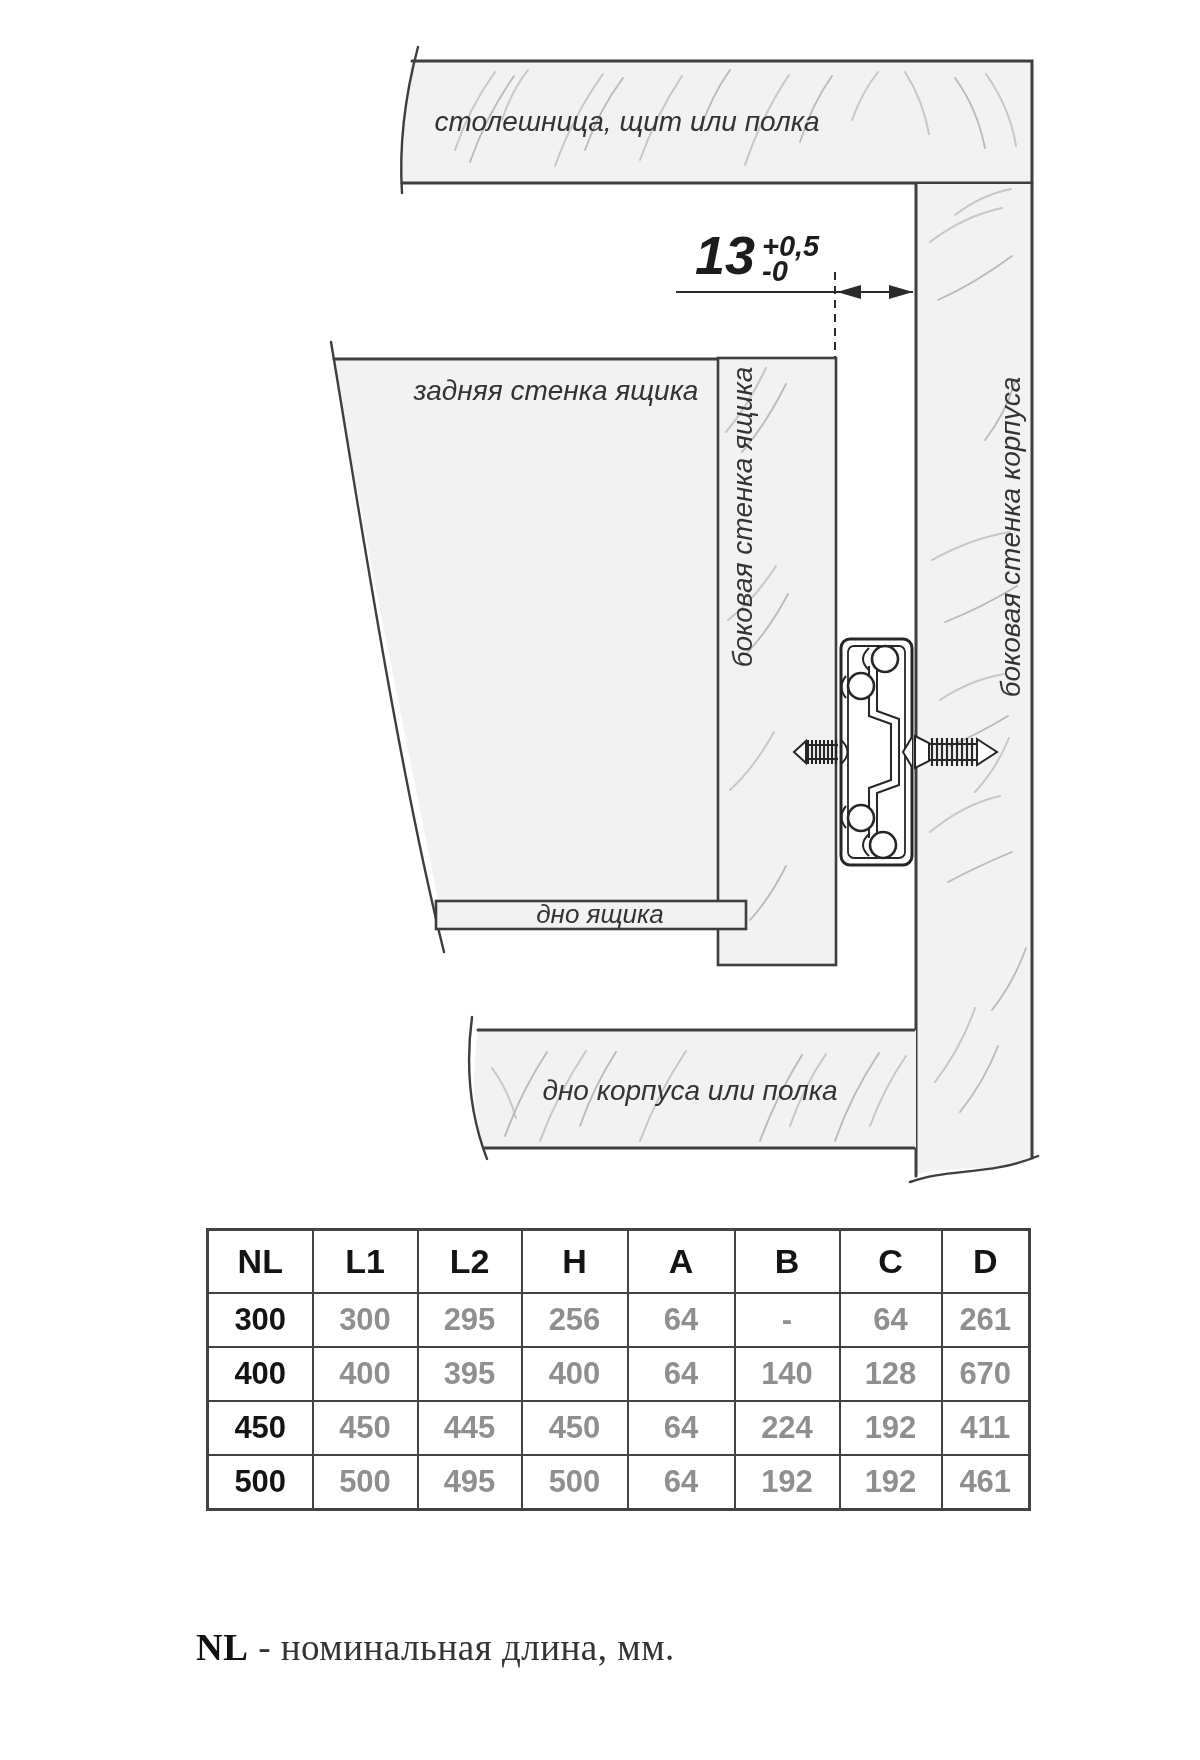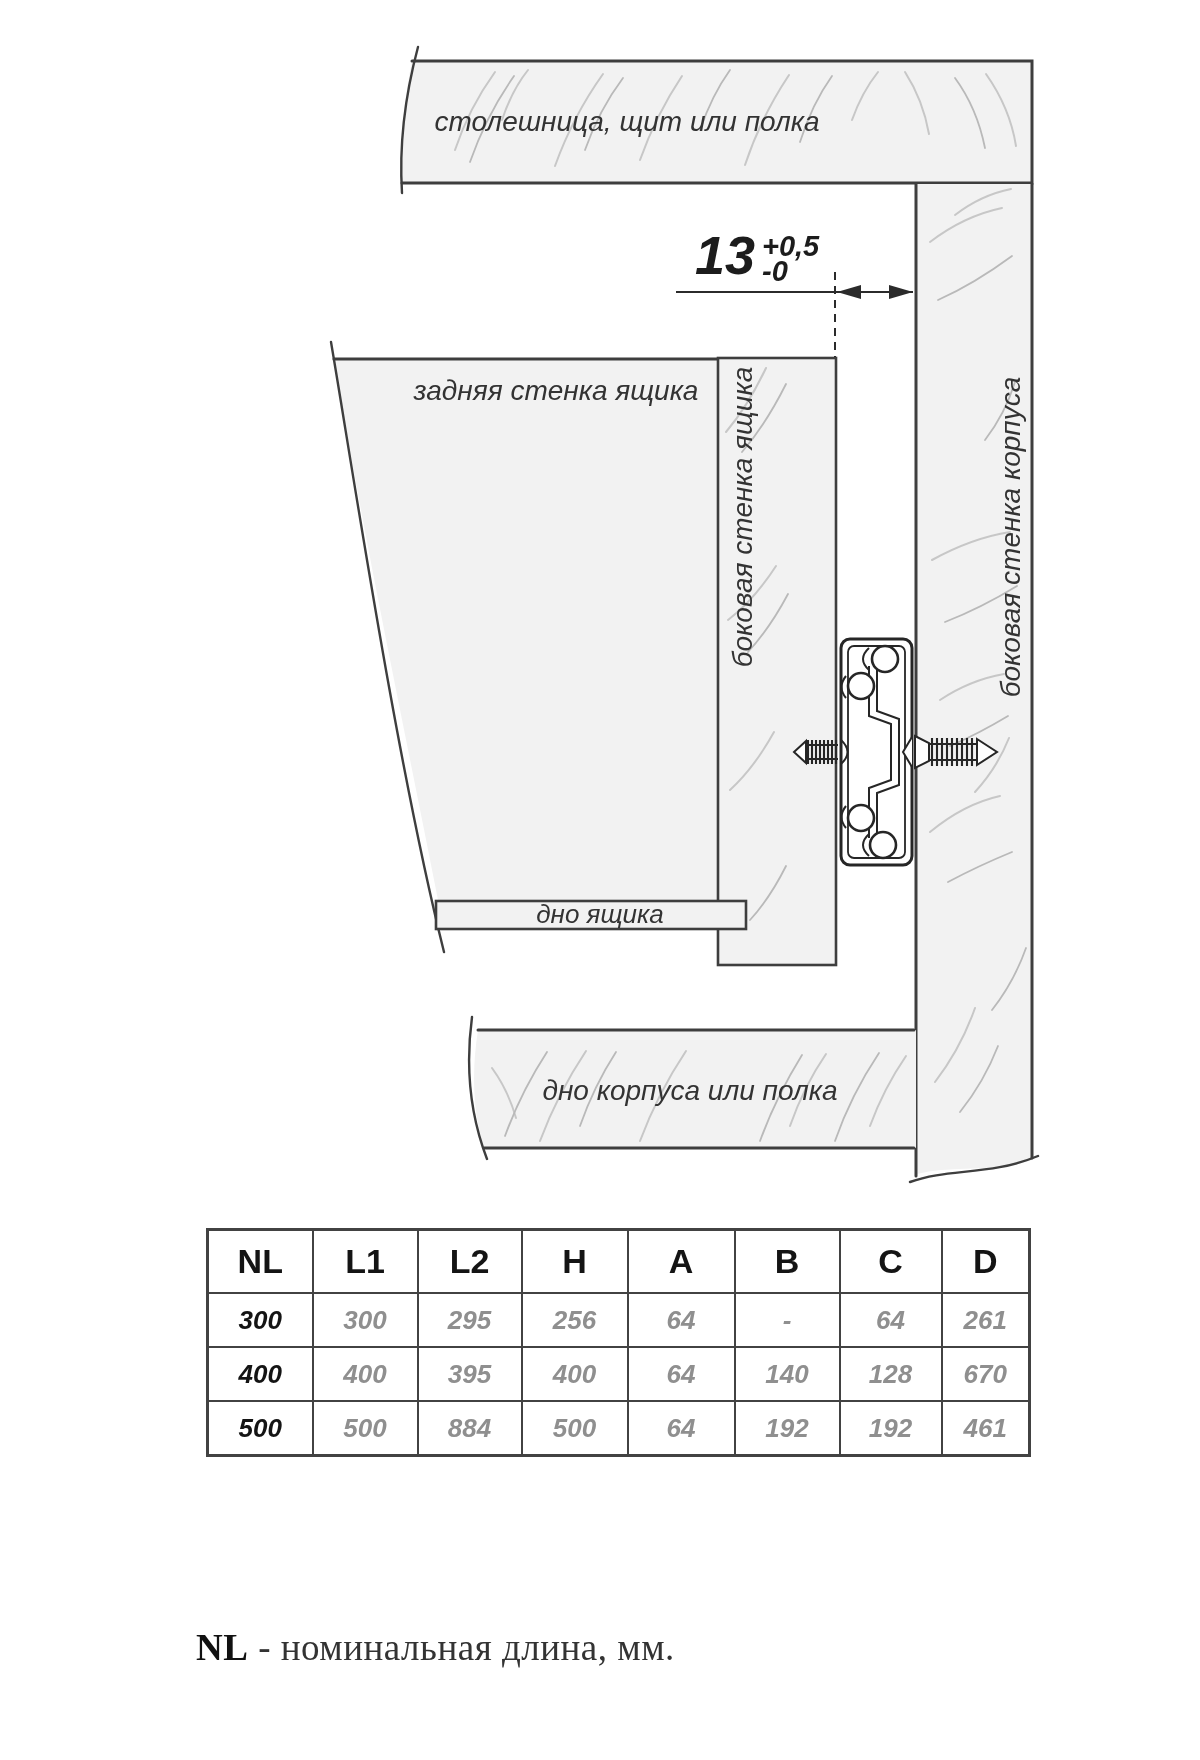--- a/index.html
+++ b/index.html
@@ -36,21 +36,21 @@
   .dims-table {
     position:absolute; left:206px; top:1228px;
     border-collapse:collapse; table-layout:fixed;
     border:3px solid #424242;
   }
   .dims-table th, .dims-table td {
     border:2.5px solid #424242; text-align:center; vertical-align:middle;
     padding:0;
   }
   .dims-table th { height:61px; font-size:34px; font-weight:bold; color:#141414; }
-  .dims-table td { height:52px; font-size:26px; font-weight:bold; color:#8f8f8f;font-style:italic; }
+  .dims-table td { height:52px; font-size:31px; font-weight:bold; color:#8f8f8f; }
   .dims-table td.nlcol { color:#141414; }
 
   .footnote {
     position:absolute; left:196px; top:1626px;
     font-size:37px; color:#333333; letter-spacing:0.5px;font-family:Liberation Serif, serif;
   }
   .footnote .term { font-weight:bold; color:#111111; }
 </style>
 </head>
 <body>
@@ -241,23 +241,33 @@
       <td class="nlcol">400</td>
       <td>400</td>
       <td>395</td>
       <td>400</td>
       <td>64</td>
       <td>140</td>
       <td>128</td>
       <td>670</td>
     </tr>
     <tr>
+      <td class="nlcol">450</td>
+      <td>450</td>
+      <td>445</td>
+      <td>450</td>
+      <td>64</td>
+      <td>224</td>
+      <td>192</td>
+      <td>411</td>
+    </tr>
+    <tr>
       <td class="nlcol">500</td>
       <td>500</td>
-      <td>884</td>
+      <td>495</td>
       <td>500</td>
       <td>64</td>
       <td>192</td>
       <td>192</td>
       <td>461</td>
     </tr>
   </tbody>
 </table>
 
 <div class="footnote">

